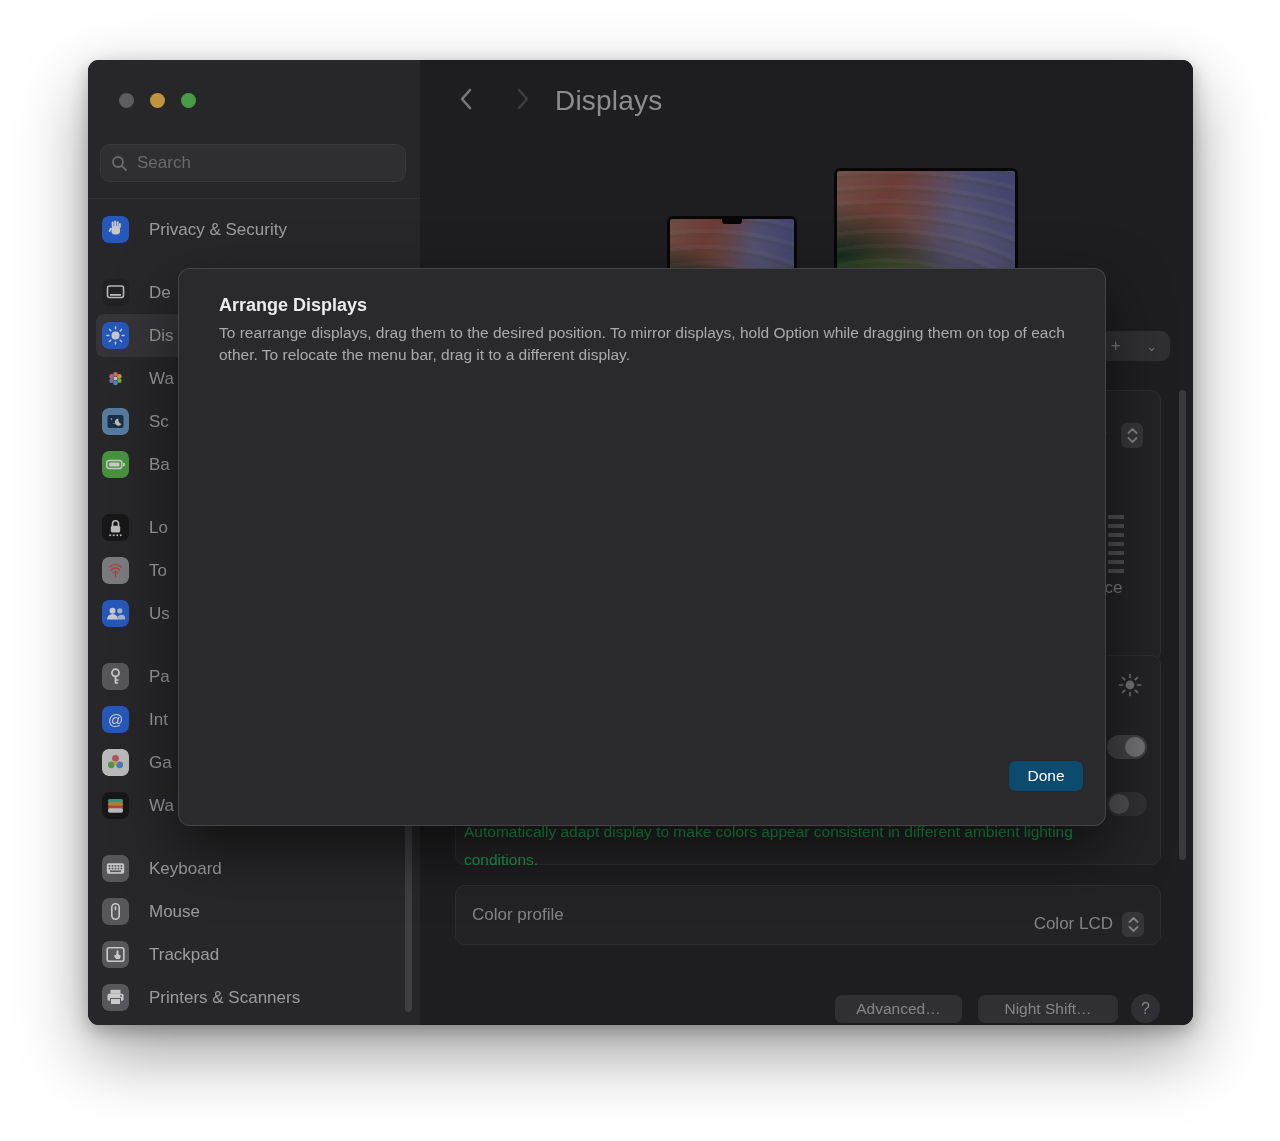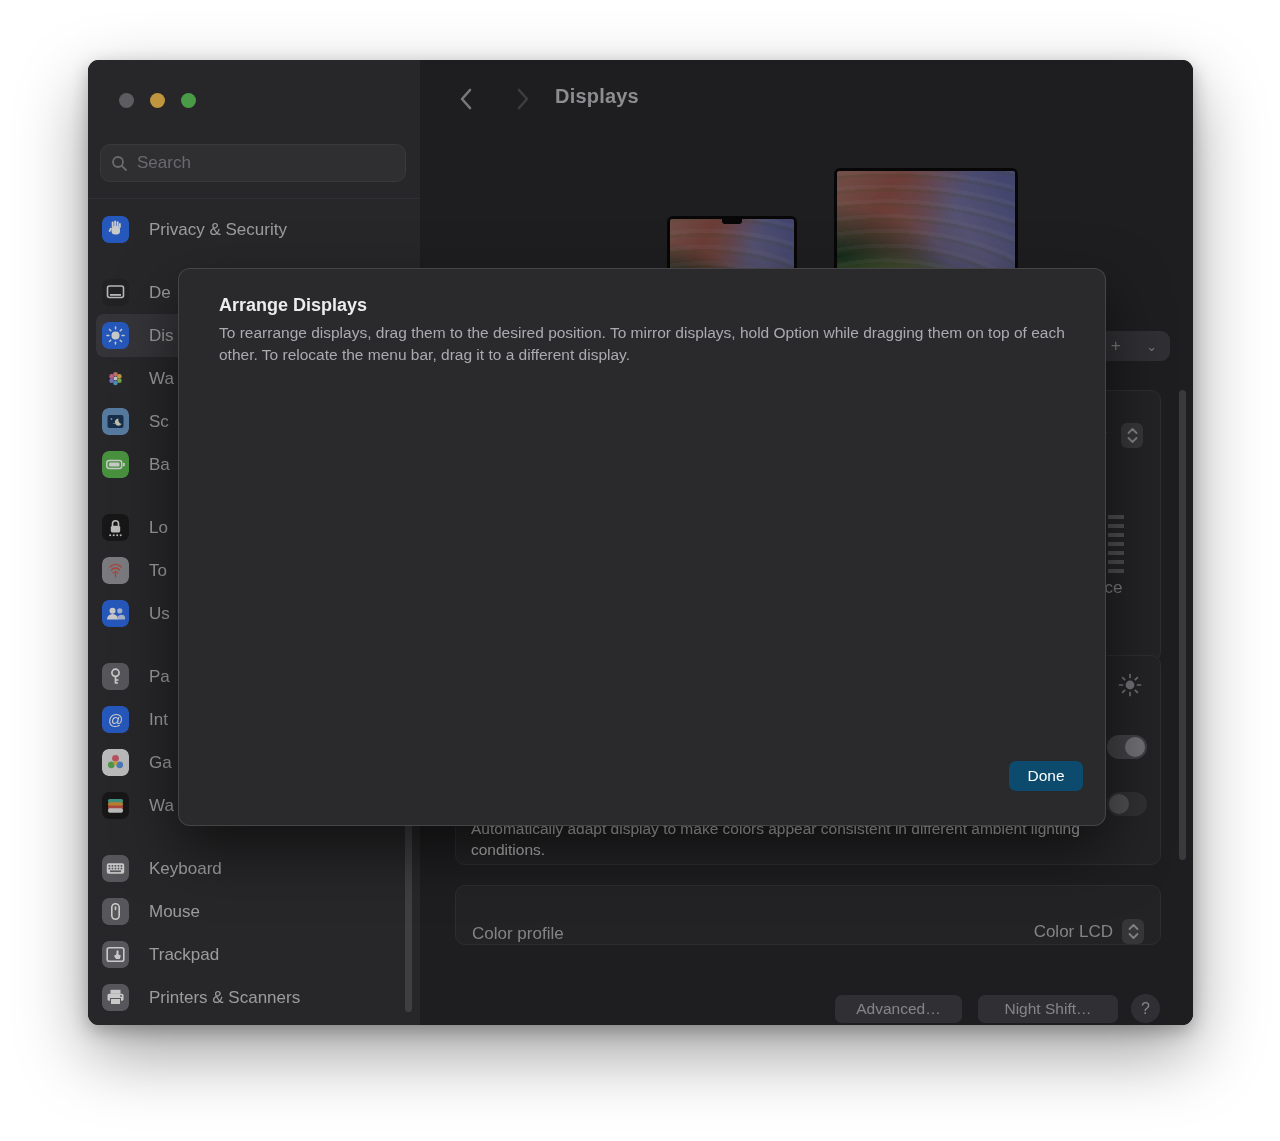--- a/index.html
+++ b/index.html
@@ -29,42 +29,42 @@
           font-size:17px;white-space:nowrap;overflow:hidden;}
   .sb-row.selected{background:#424247;border-radius:8px;margin:0 8px;padding-left:6px;}
   .sb-icon{width:27px;height:27px;border-radius:6.5px;flex:0 0 27px;display:flex;align-items:center;
            justify-content:center;overflow:hidden;}
   .sb-scrollbar{position:absolute;left:317px;top:320px;width:7px;height:632px;border-radius:4px;
                 background:#5a5a5e;opacity:.75;}
 
   
   .content{position:absolute;left:332px;top:0;right:0;bottom:0;background:#242427;}
   .nav-chevron{position:absolute;top:27px;width:20px;height:24px;}
-  .title{position:absolute;left:135px;top:25px;font-size:20px;font-weight:bold;color:#b2b2b6;letter-spacing:.2px;}
+  .title{position:absolute;left:135px;top:25px;font-size:28px;font-weight:normal;color:#b2b2b6;letter-spacing:.2px;}
 
   .thumb{position:absolute;border:3px solid #0c0c0d;border-radius:6px;overflow:hidden;
          filter:brightness(.62) saturate(.85);}
   .thumb .scr{position:absolute;inset:0;}
   .notch{position:absolute;top:0;left:50%;transform:translateX(-50%);width:20px;height:5px;
          background:#0c0c0d;border-radius:0 0 3px 3px;z-index:3;}
 
   .addbtn{position:absolute;left:678px;top:271px;width:72px;height:30px;background:#3c3c40;border-radius:9px;
           display:flex;align-items:center;justify-content:space-around;color:#98989c;font-size:17px;}
   .groupbox{position:absolute;background:#2b2b2e;border:1px solid #39393d;border-radius:10px;box-sizing:border-box;}
   .stepper{width:22px;height:25px;background:#434347;border-radius:6px;display:flex;align-items:center;
            justify-content:center;}
   .frag{color:#9a9a9e;font-size:17px;position:absolute;}
   .micro{position:absolute;left:688px;top:455px;width:16px;height:58px;opacity:.55;
          background:repeating-linear-gradient(to bottom,#8b8b8f 0 4px,transparent 4px 9px);}
   .toggle{position:absolute;width:40px;height:24px;border-radius:12px;}
   .toggle .knob{position:absolute;top:2px;width:20px;height:20px;border-radius:50%;}
   .tg-on{background:#515156;} .tg-on .knob{right:2px;background:#8d8d92;}
   .tg-off{background:#3b3b3f;} .tg-off .knob{left:2px;background:#636367;}
-  .subtext{position:absolute;left:51px;top:758px;width:610px;font-size:15.5px;line-height:21px;color:#e5e5e5;}
-  .cp-row{display:flex;align-items:flex-end;justify-content:space-between;height:100%;padding:0 16px;
+  .subtext{position:absolute;left:44px;top:758px;width:610px;font-size:15.5px;line-height:28px;color:#22c55e;}
+  .cp-row{display:flex;align-items:center;justify-content:space-between;height:100%;padding:0 16px;
           color:#a6a6aa;font-size:17px;}
   .cp-right{display:flex;align-items:center;gap:9px;margin-top:18px;}
   .pillbtn{position:absolute;height:28px;background:#3c3c40;border-radius:7px;color:#a8a8ac;font-size:15.5px;
            display:flex;align-items:center;justify-content:center;}
   .helpbtn{position:absolute;width:29px;height:29px;border-radius:50%;background:#3c3c40;color:#a8a8ac;
            font-size:16px;display:flex;align-items:center;justify-content:center;}
   .ct-scrollbar{position:absolute;left:759px;top:330px;width:7px;height:470px;border-radius:4px;
                 background:#515155;opacity:.8;}
 
   

